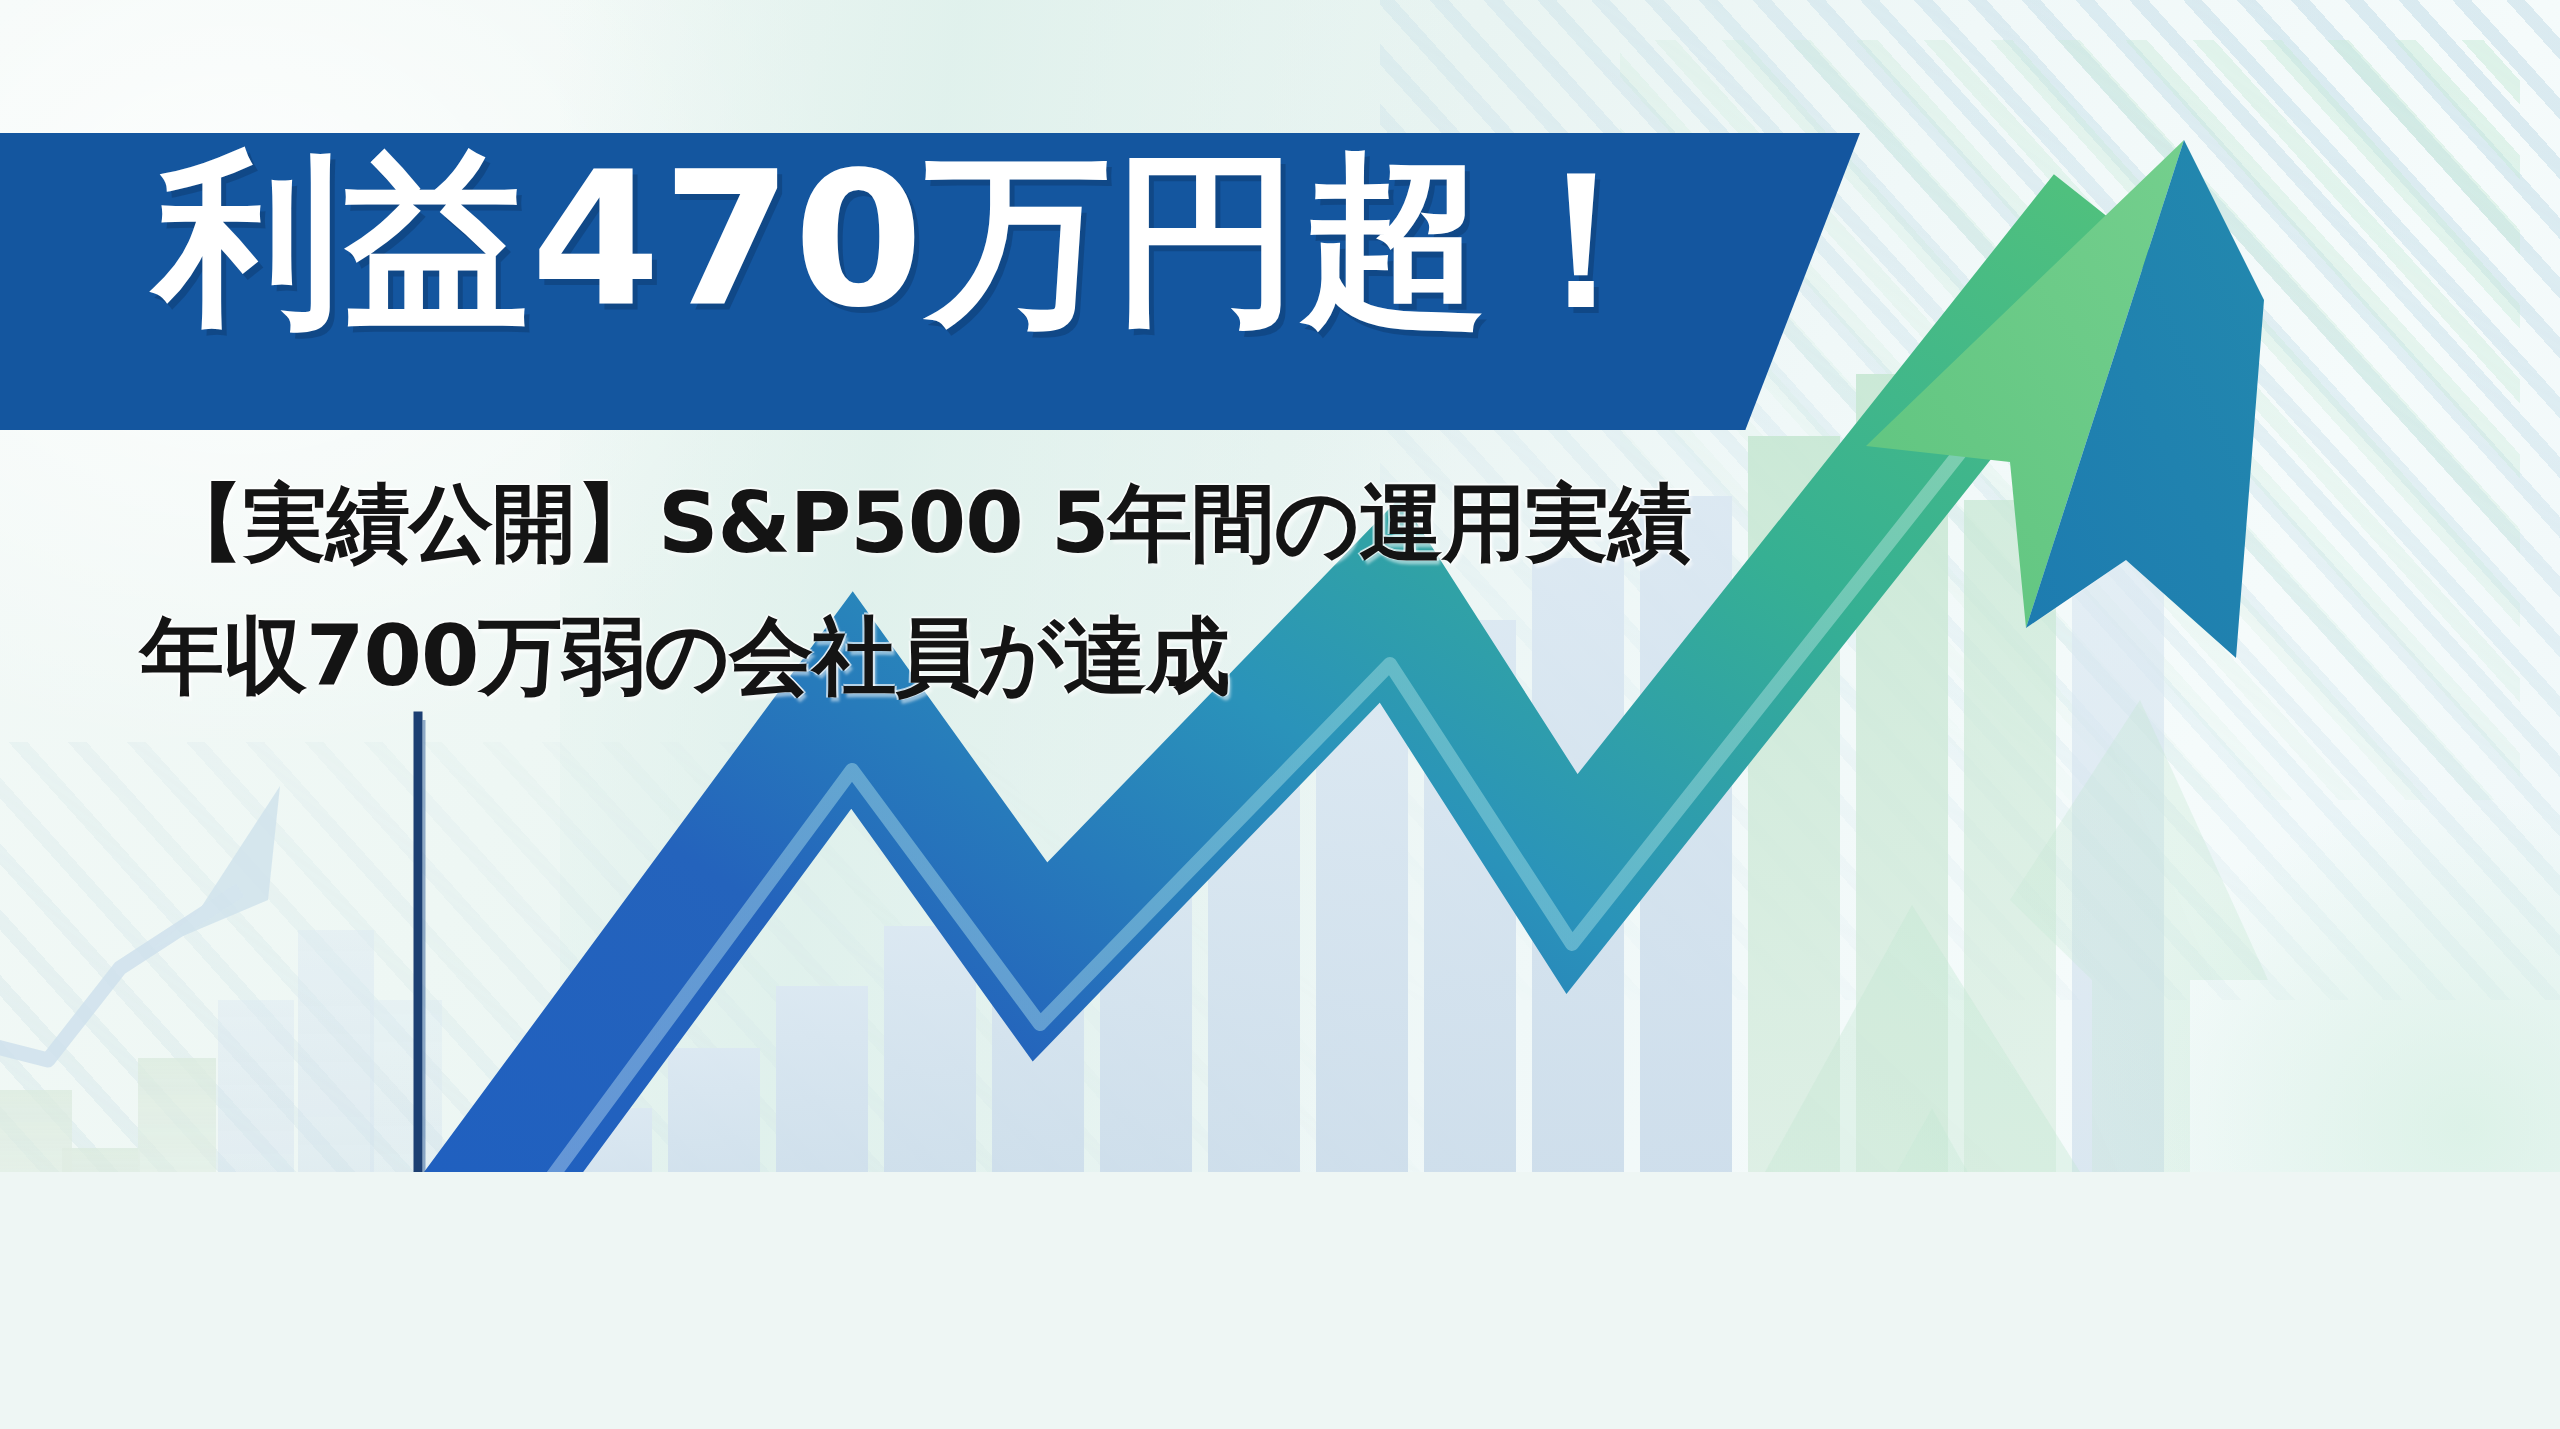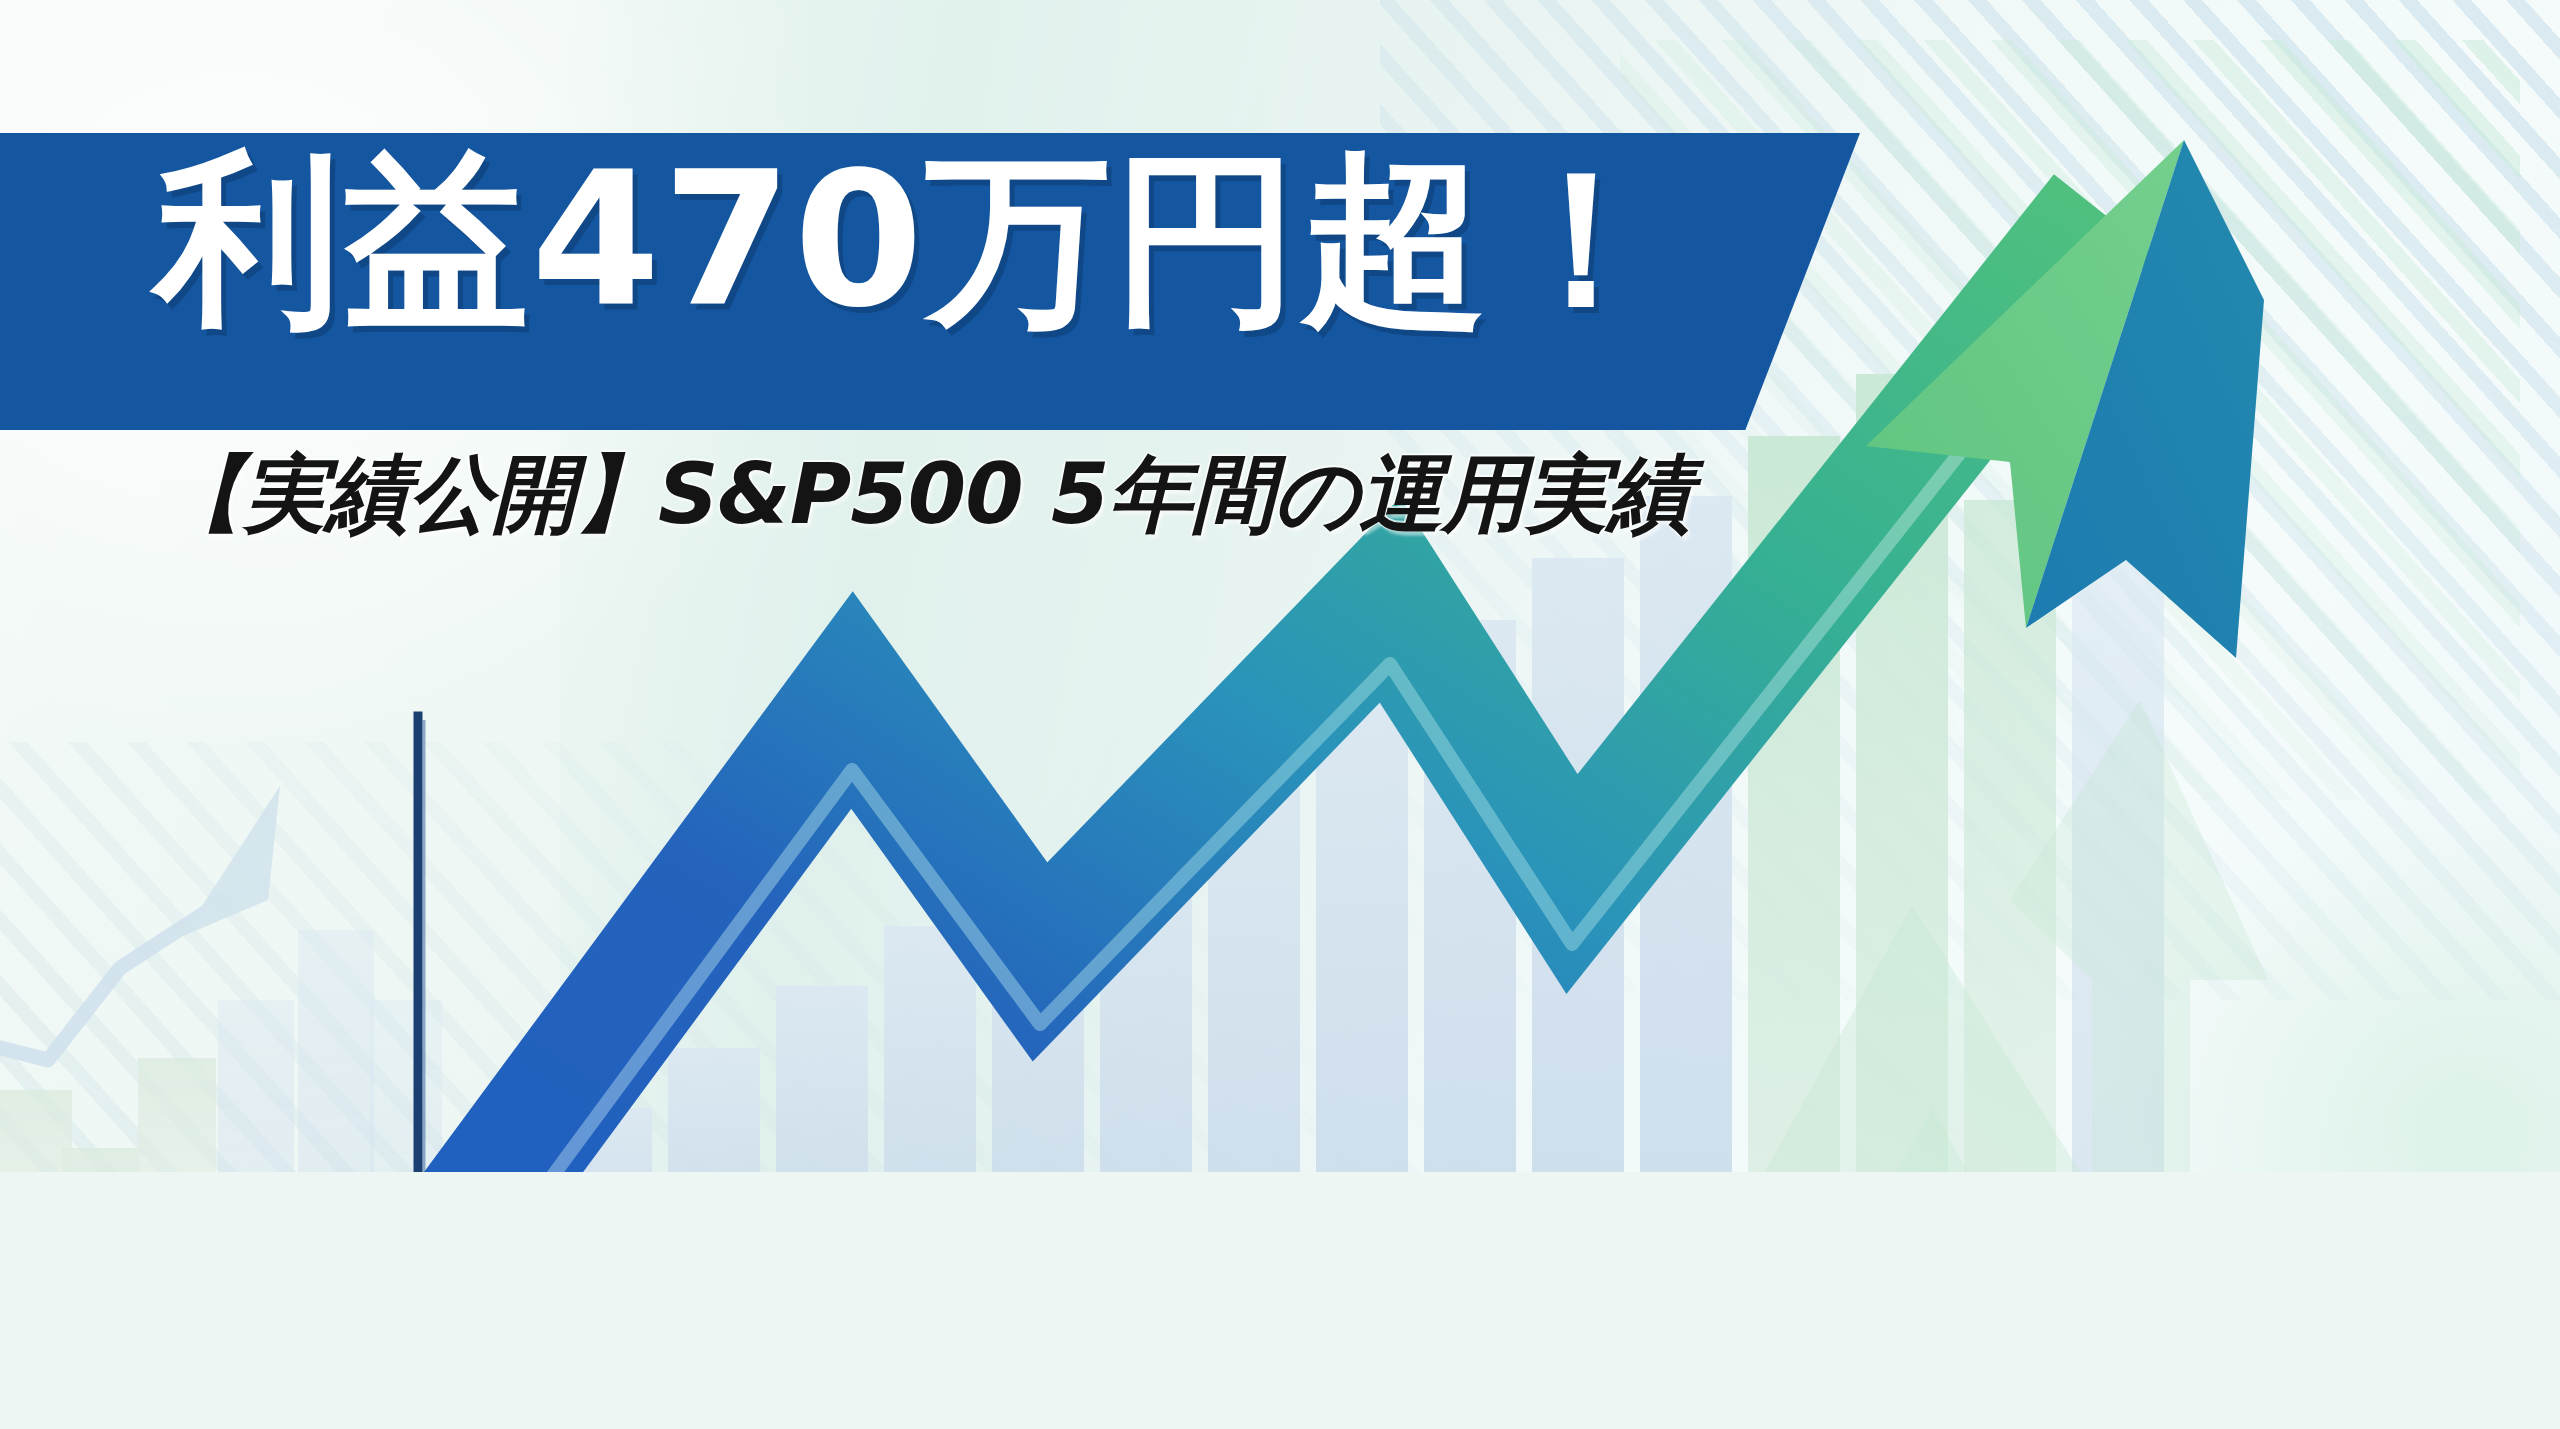--- a/index.html
+++ b/index.html
@@ -83,21 +83,21 @@
   
   .sub{
     position:absolute;white-space:nowrap;font-weight:700;color:#141414;
     font-family:"DejaVu Sans","Liberation Sans",sans-serif;
     text-shadow:
       2px 0 0 rgba(255,255,255,.65),
      -2px 0 0 rgba(255,255,255,.65),
       0 -2px 0 rgba(255,255,255,.65),
       3px 4px 3px rgba(255,255,255,.5);
   }
-  .sub-1{left:160px;top:438px;font-size:84px;letter-spacing:-1px;font-style:italic;}
+  .sub-1{left:160px;top:467px;font-size:84px;letter-spacing:-1px;}
   .sub-2{left:140px;top:600px;font-size:84px;letter-spacing:-1px;}
 </style>
 </head>
 <body>
 
 <div id="stage">
 
   <div class="bg-base"></div>
   <div class="bg-glow-left"></div>
   <div class="bg-glow-mid"></div>
@@ -211,14 +211,15 @@
     <g>
       <path d="M 418 716 L 418 1288 L 2180 1288" fill="none" stroke="#1c3f72" stroke-width="9" stroke-linecap="square"></path>
       <path d="M 424 720 L 424 1282 L 2176 1282" fill="none" stroke="#2d5c97" stroke-width="3" opacity=".5"></path>
     </g>
   </svg>
 
   <div class="banner"></div>
   <div class="banner-title">利益470万円超！</div>
 
   <div class="sub sub-1">【実績公開】S&amp;P500 5年間の運用実績</div>
+  <div class="sub sub-2">年収700万弱の会社員が達成</div>
 
 </div>
 
 </body></html>

